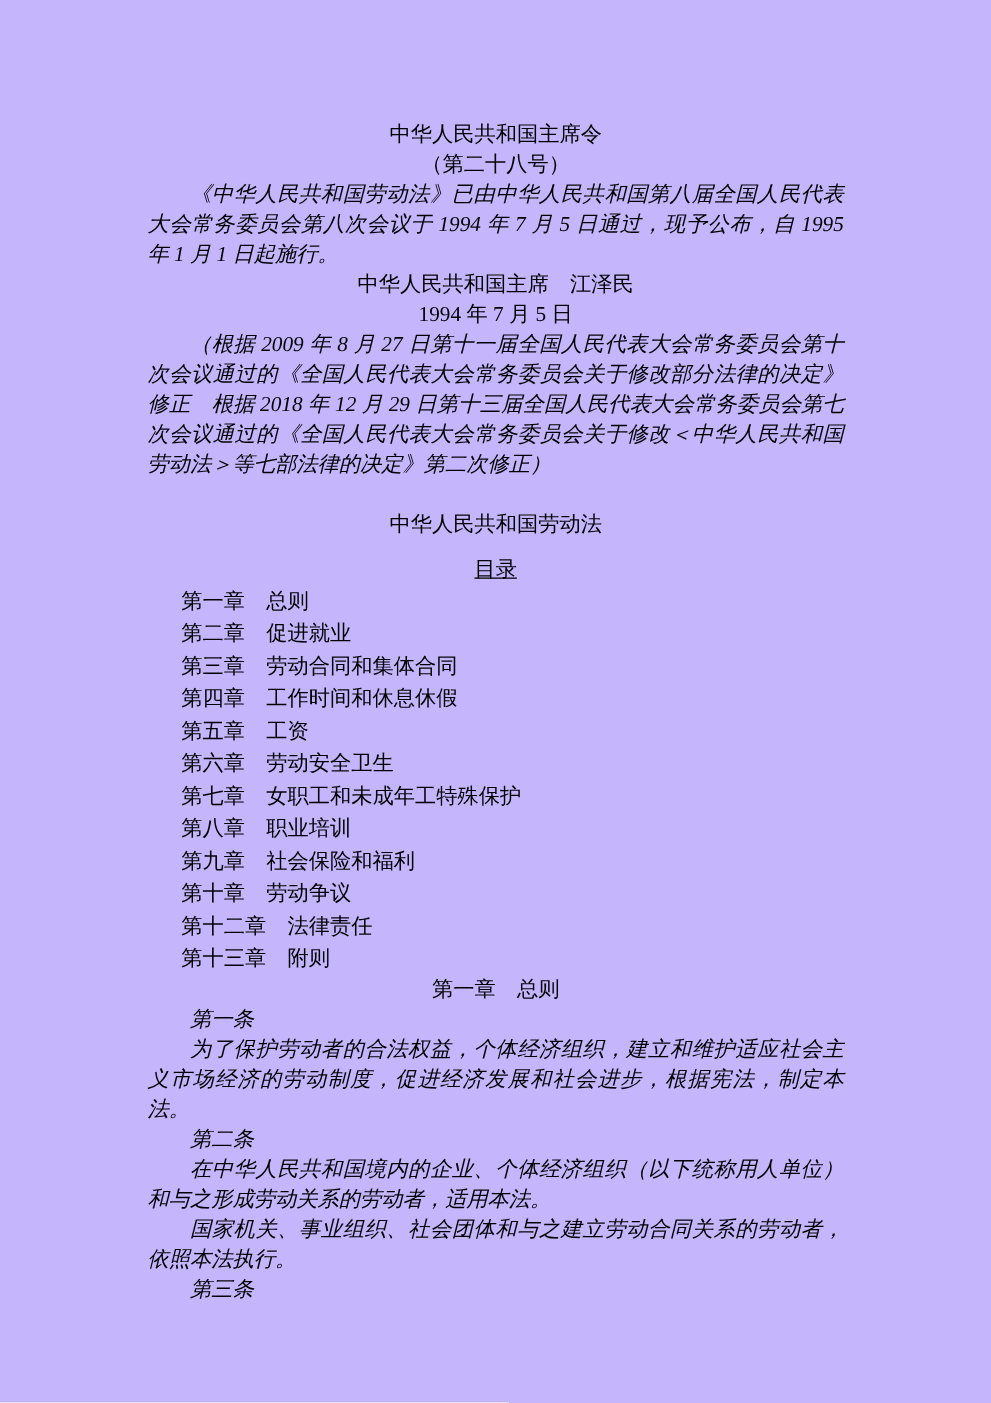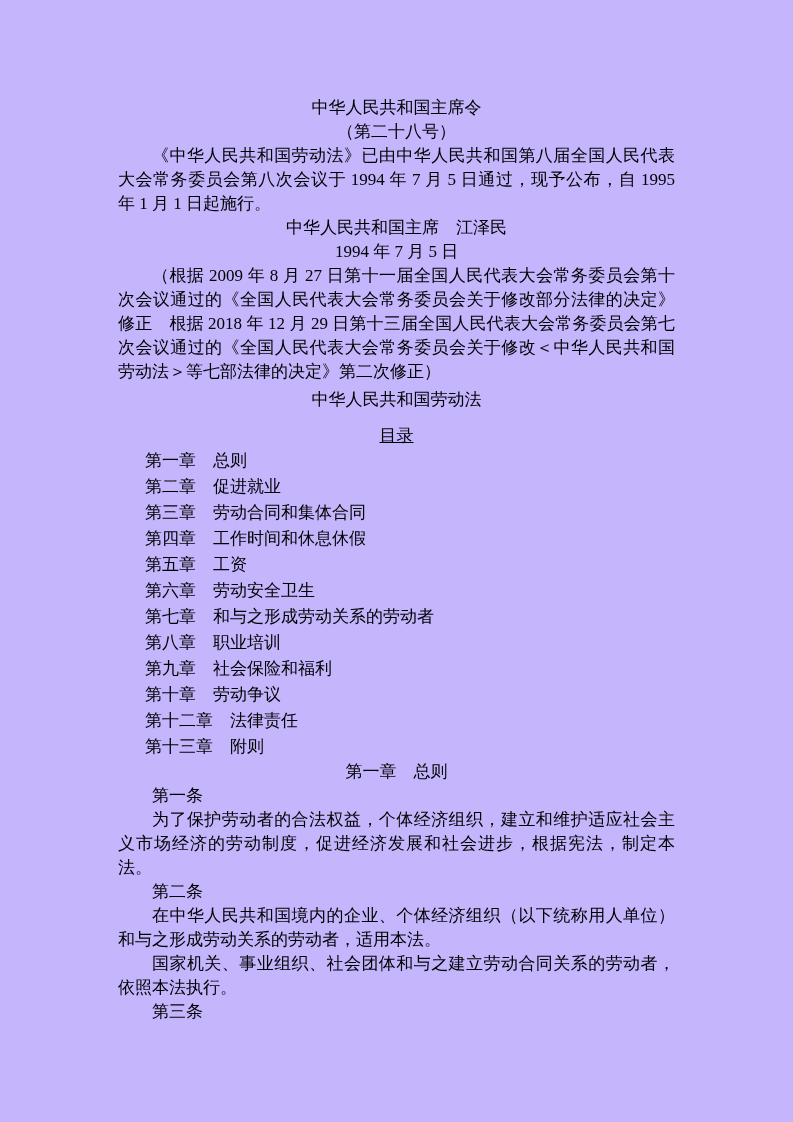--- a/index.html
+++ b/index.html
@@ -19,22 +19,23 @@
     font-size: 17px;
     line-height: 24px;
     overflow: hidden;
   }
   .center { text-align: center; }
   .right  { text-align: center; }
   .para {
     margin: 0;
     text-align: justify;
     text-indent: 2em;
+    font-style: italic;
   }
-  .law-title   { margin-top: 4px; }
+  .law-title   { margin-top: 24px; }
   .toc-heading { margin-top: 12px; text-decoration: underline; }
   .toc {
     padding-left: 27px;
   }
   .toc-row {
     height: 26px;
     line-height: 26px;
     white-space: nowrap;
   }
   .toc-chapter-title { margin-left: 1em; }
@@ -72,21 +73,21 @@
     <div class="toc-row">
       <span>第四章</span><span class="toc-chapter-title">工作时间和休息休假</span>
     </div>
     <div class="toc-row">
       <span>第五章</span><span class="toc-chapter-title">工资</span>
     </div>
     <div class="toc-row">
       <span>第六章</span><span class="toc-chapter-title">劳动安全卫生</span>
     </div>
     <div class="toc-row">
-      <span>第七章</span><span class="toc-chapter-title">和与之形成劳动关系的劳动者</span>
+      <span>第七章</span><span class="toc-chapter-title">女职工和未成年工特殊保护</span>
     </div>
     <div class="toc-row">
       <span>第八章</span><span class="toc-chapter-title">职业培训</span>
     </div>
     <div class="toc-row">
       <span>第九章</span><span class="toc-chapter-title">社会保险和福利</span>
     </div>
     <div class="toc-row">
       <span>第十章</span><span class="toc-chapter-title">劳动争议</span>
     </div>

